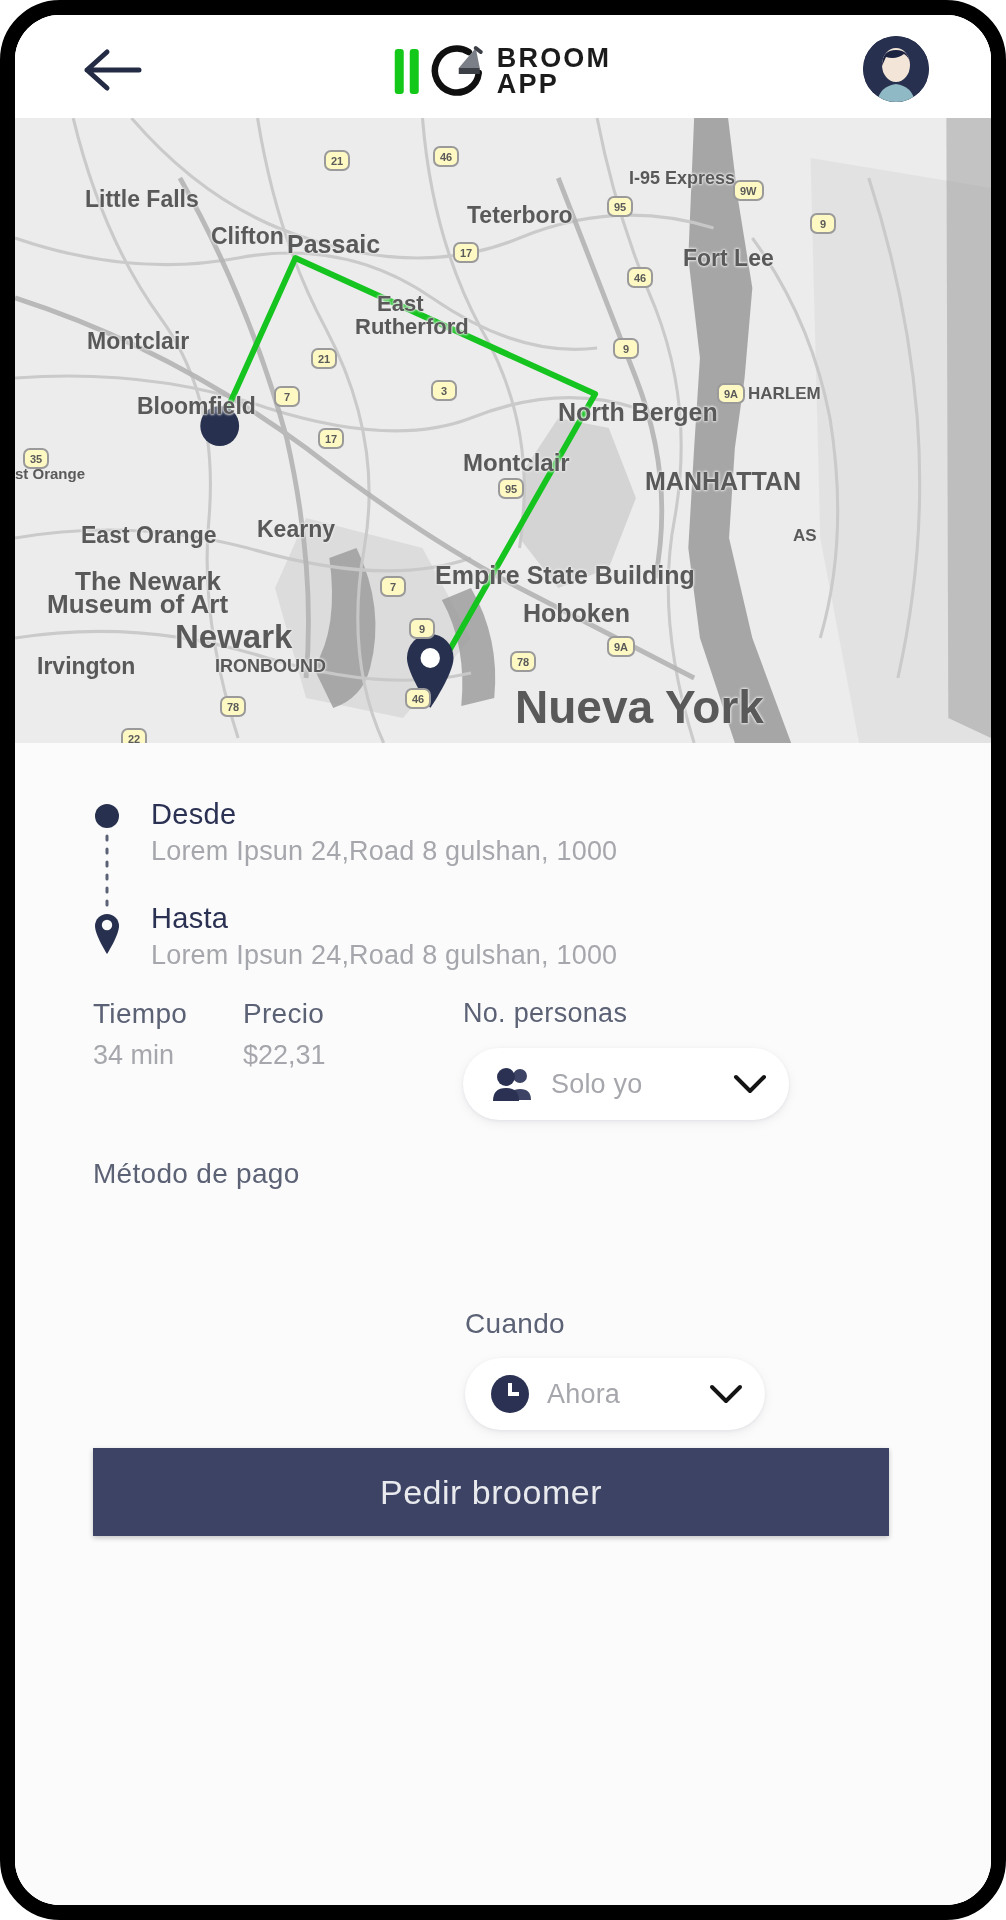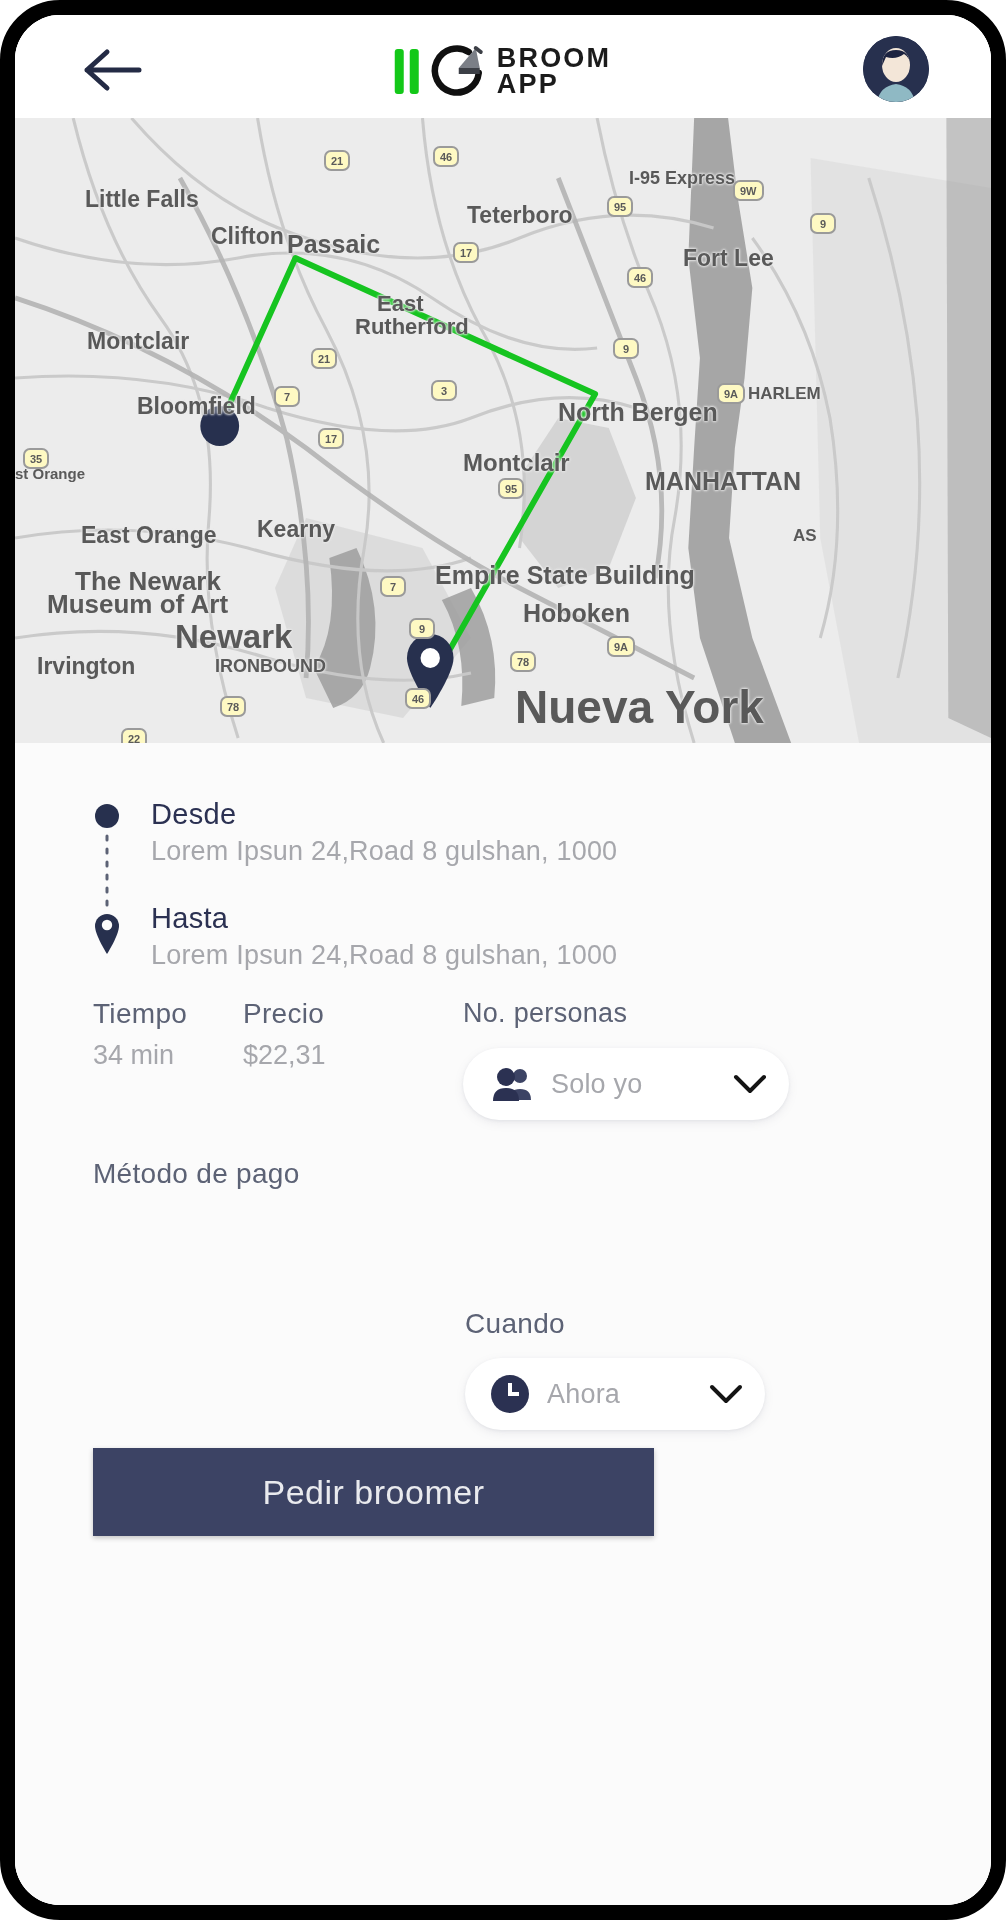--- a/index.html
+++ b/index.html
@@ -178,21 +178,21 @@
     width: 4px; height: 13px; background: #ffffff;
   }
   #clock-icon::after {
     content: ""; position: absolute; left: 17px; top: 17px;
     width: 11px; height: 4px; background: #ffffff;
   }
 
   
   #cta-button {
     position: absolute; left: 78px; top: 705px;
-    width: 561px; height: 88px;
+    width: 796px; height: 88px;
     background: #3c4364;
     border: none;
     color: #e9eaee;
     font-size: 34px;
     font-family: "Liberation Sans", sans-serif;
     letter-spacing: .5px;
     cursor: pointer;
     box-shadow: 0 2px 5px rgba(0,0,0,0.22);
   }
 </style>

